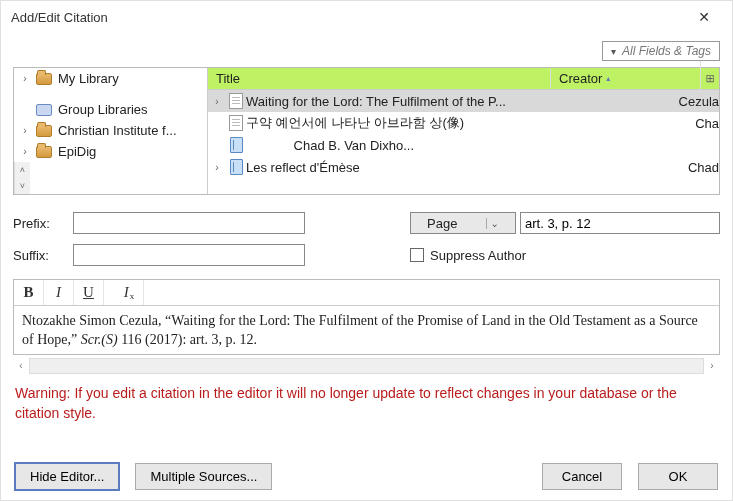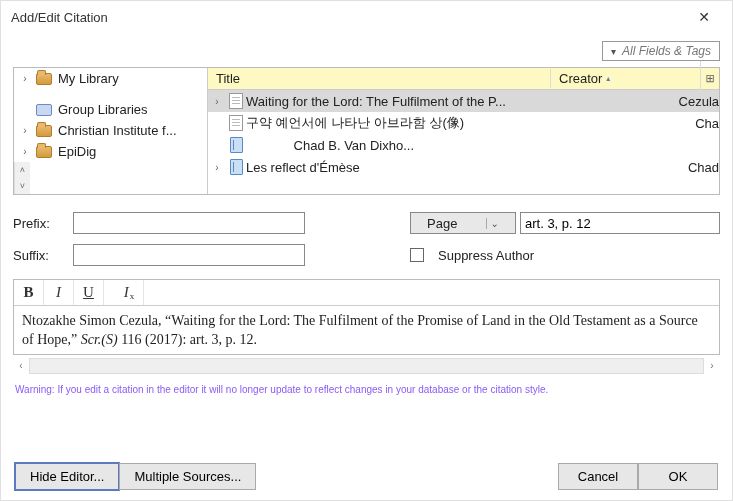--- a/index.html
+++ b/index.html
@@ -99,21 +99,21 @@
     background: #f0f0f0;
     border-left: 1px solid #ddd;
     display: flex; flex-direction: column;
   }
   .side-sb .arrow { height: 16px; display:flex;align-items:center;justify-content:center;font-size:9px;color:#666;}
   .side-sb .thumb { flex:1; background:#c8c8c8; margin:0 2px;}
 
   .listpane { flex: 1; display:flex; flex-direction:column; position:relative; }
   .list-header {
     display: flex;
-    background: #fef9c3;
+    background: #bef264;
     border-bottom: 1px solid #ccc;
     font-size: 13px;
     height: 22px;
     align-items: center;
   }
   .list-header .col-title { flex: 1; padding: 2px 8px; border-right: 1px solid #ddd; }
   .list-header .col-creator { width: 150px; padding: 10px 8px; border-right:1px solid #ddd; display:flex; align-items:center; gap:4px;}
   .sort-ind { font-size:8px; color:#5a7bbf; }
   .list-header .col-conf { width: 18px; text-align:center; font-size:11px; color:#666;}
   .row {
@@ -158,21 +158,21 @@
   }
   .sel {
     border: 1px solid #888;
     background: #e8e8e8;
     height: 22px;
     font-size: 13px;
     padding: 0 16px;
     display:flex; align-items:center; justify-content:space-between;
   }
   .sel .chev { font-size:10px; color:#555; border-left:1px solid #aaa; padding-left:4px;}
-  .suppress { display:flex; align-items:center; gap:14px; grid-column: 4 / span 2; }
+  .suppress { display:flex; align-items:center; gap:6px; grid-column: 4 / span 2; }
   .chk {
     width:14px;height:14px;border:1px solid #666;background:#fff;
   }
 
   
   .editorbox {
     border: 1px solid #bbb;
     margin-top: 10px;
     font-size: 14px;
   }
@@ -205,30 +205,30 @@
   .edcontent .it{font-style:italic;}
   .hscroll {
     display:flex; align-items:center;
     height: 18px;
     margin-top: 2px;
   }
   .hscroll .track{flex:1;background:#efefef;height:16px;border:1px solid #ddd;}
   .hscroll .arrowL,.hscroll .arrowR{width:16px;text-align:center;font-size:10px;color:#777;}
 
   .warning {
-    font-size: 10px;
-    color: #8b5cf6;
+    font-size: 14px;
+    color: #b91c1c;
     line-height: 1.45;
     margin: 8px 2px 0 2px;
   }
 
   
   .btns {
     display:flex; align-items:flex-start;
-    gap: 0;
+    gap: 16px;
     margin-top: auto;
     padding: 6px 2px 2px 2px;
   }
   .btns .spacer { flex:1; }
   button.std {
     font-size: 13px;
     padding: 5px 14px;
     background: #e7e7e7;
     border: 1px solid #aaa;
     min-width: 80px;

